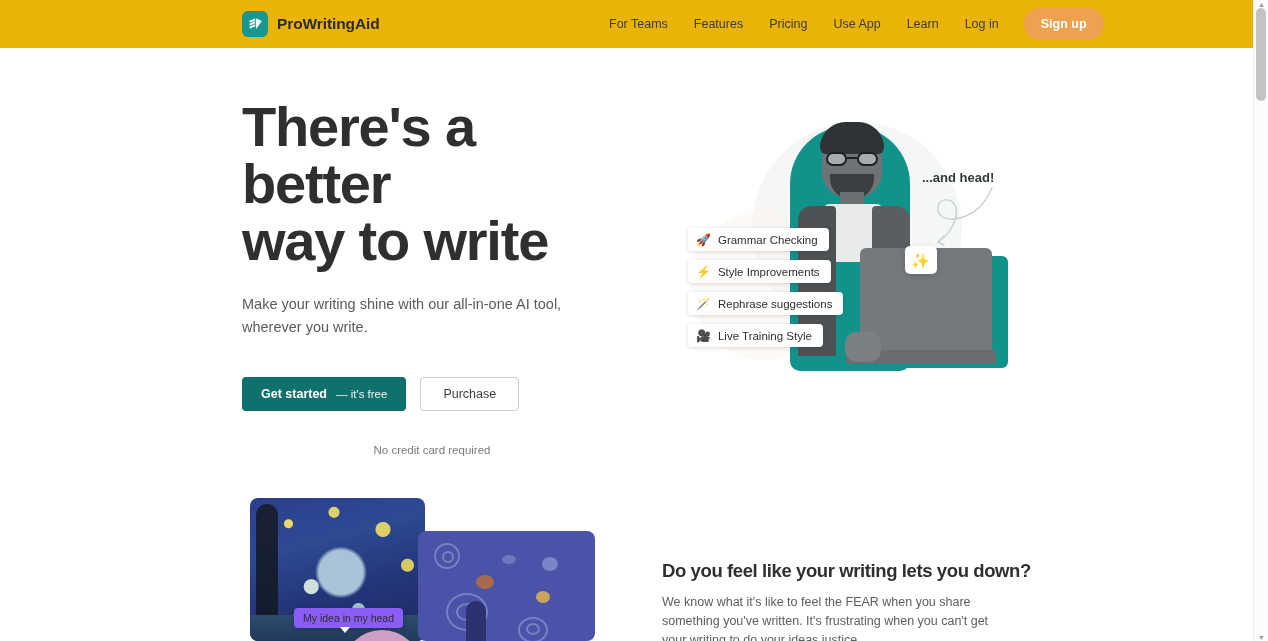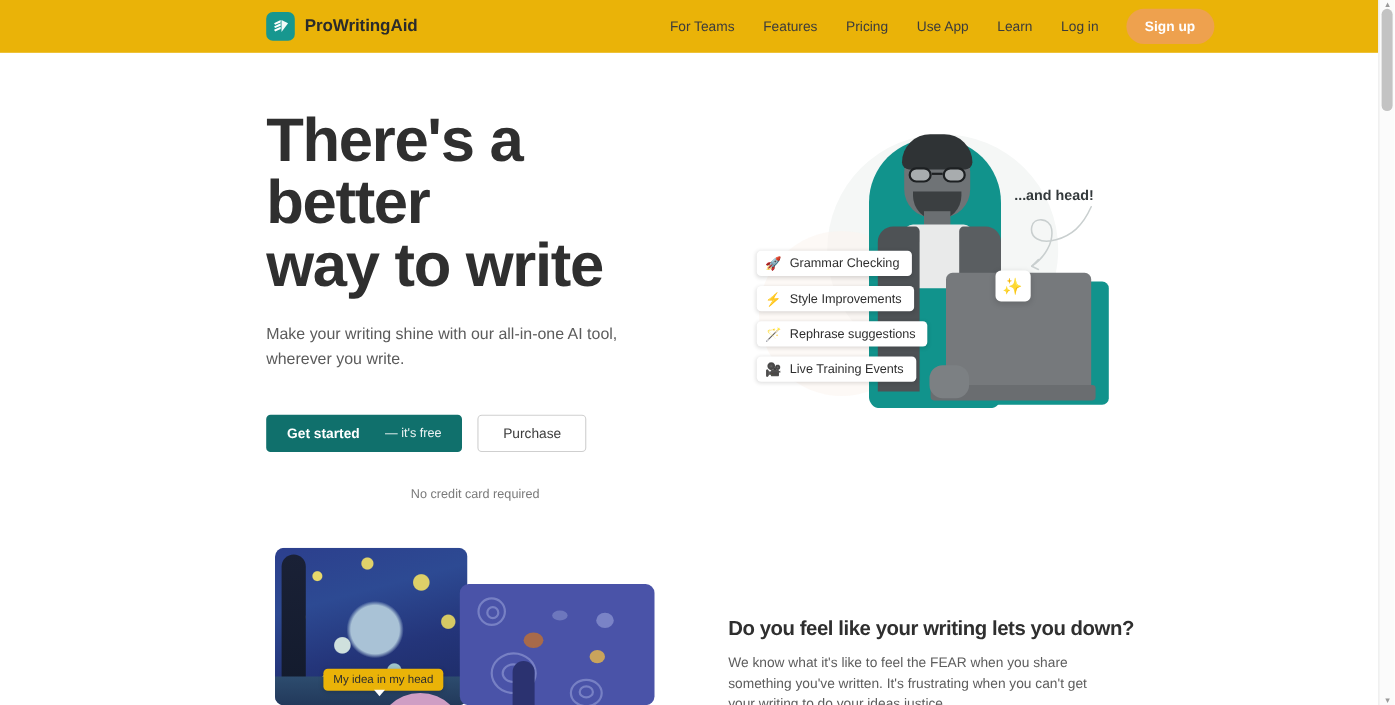--- a/index.html
+++ b/index.html
@@ -97,21 +97,21 @@
   }
   .hero-actions {
     margin-top:38px;
     display:flex; align-items:center; gap:14px;
   }
   .btn-primary {
     background:#10706c; color:#ffffff;
     border:none; border-radius:4px;
     height:34px; padding:0 19px;
     font-size:12.5px; cursor:pointer;
-    display:flex; align-items:center; gap:23px;
+    display:flex; align-items:center; gap:9px;
     white-space:nowrap;
   }
   .btn-primary .b-strong { font-weight:bold; }
   .btn-primary .b-light { font-weight:normal; opacity:.92; font-size:11.5px; }
   .btn-secondary {
     background:#ffffff; color:#3d3d3d;
     border:1px solid #cfcfcf; border-radius:4px;
     height:34px; padding:0 22px;
     font-size:12.5px; cursor:pointer; white-space:nowrap;
   }
@@ -279,21 +279,21 @@
     background:linear-gradient(180deg,#1a2136 0%, #121a2c 100%);
     border-radius:11px 11px 0 0;
   }
   .starry-hills {
     position:absolute; left:0; bottom:0;
     width:175px; height:26px;
     background:linear-gradient(180deg,#2d4c6e 0%, #22395b 100%);
   }
   .idea-tip {
     position:absolute; left:44px; top:110px;
-    background:#eab308; border-radius:4px;
+    background:#8b5cf6; border-radius:4px;
     box-shadow:0 1px 5px rgba(0,0,0,.2);
     font-size:10.5px; color:#2e2e2e;
     padding:4px 9px; white-space:nowrap;
     cursor:pointer;
   }
   .idea-tip:after {
     content:""; position:absolute;
     left:46px; bottom:-5px;
     border-left:5px solid transparent;
     border-right:5px solid transparent;
@@ -424,21 +424,21 @@
       <div class="feat-chip">
         <span class="fi">⚡</span>
         <span>Style Improvements</span>
       </div>
       <div class="feat-chip">
         <span class="fi">🪄</span>
         <span>Rephrase suggestions</span>
       </div>
       <div class="feat-chip">
         <span class="fi">🎥</span>
-        <span>Live Training Events</span>
+        <span>Live Training Style</span>
       </div>
     </div>
   </div>
 
   <div class="lower-art">
     <div class="starry">
       <div class="starry-cypress"></div>
       <div class="starry-hills"></div>
     </div>
 

